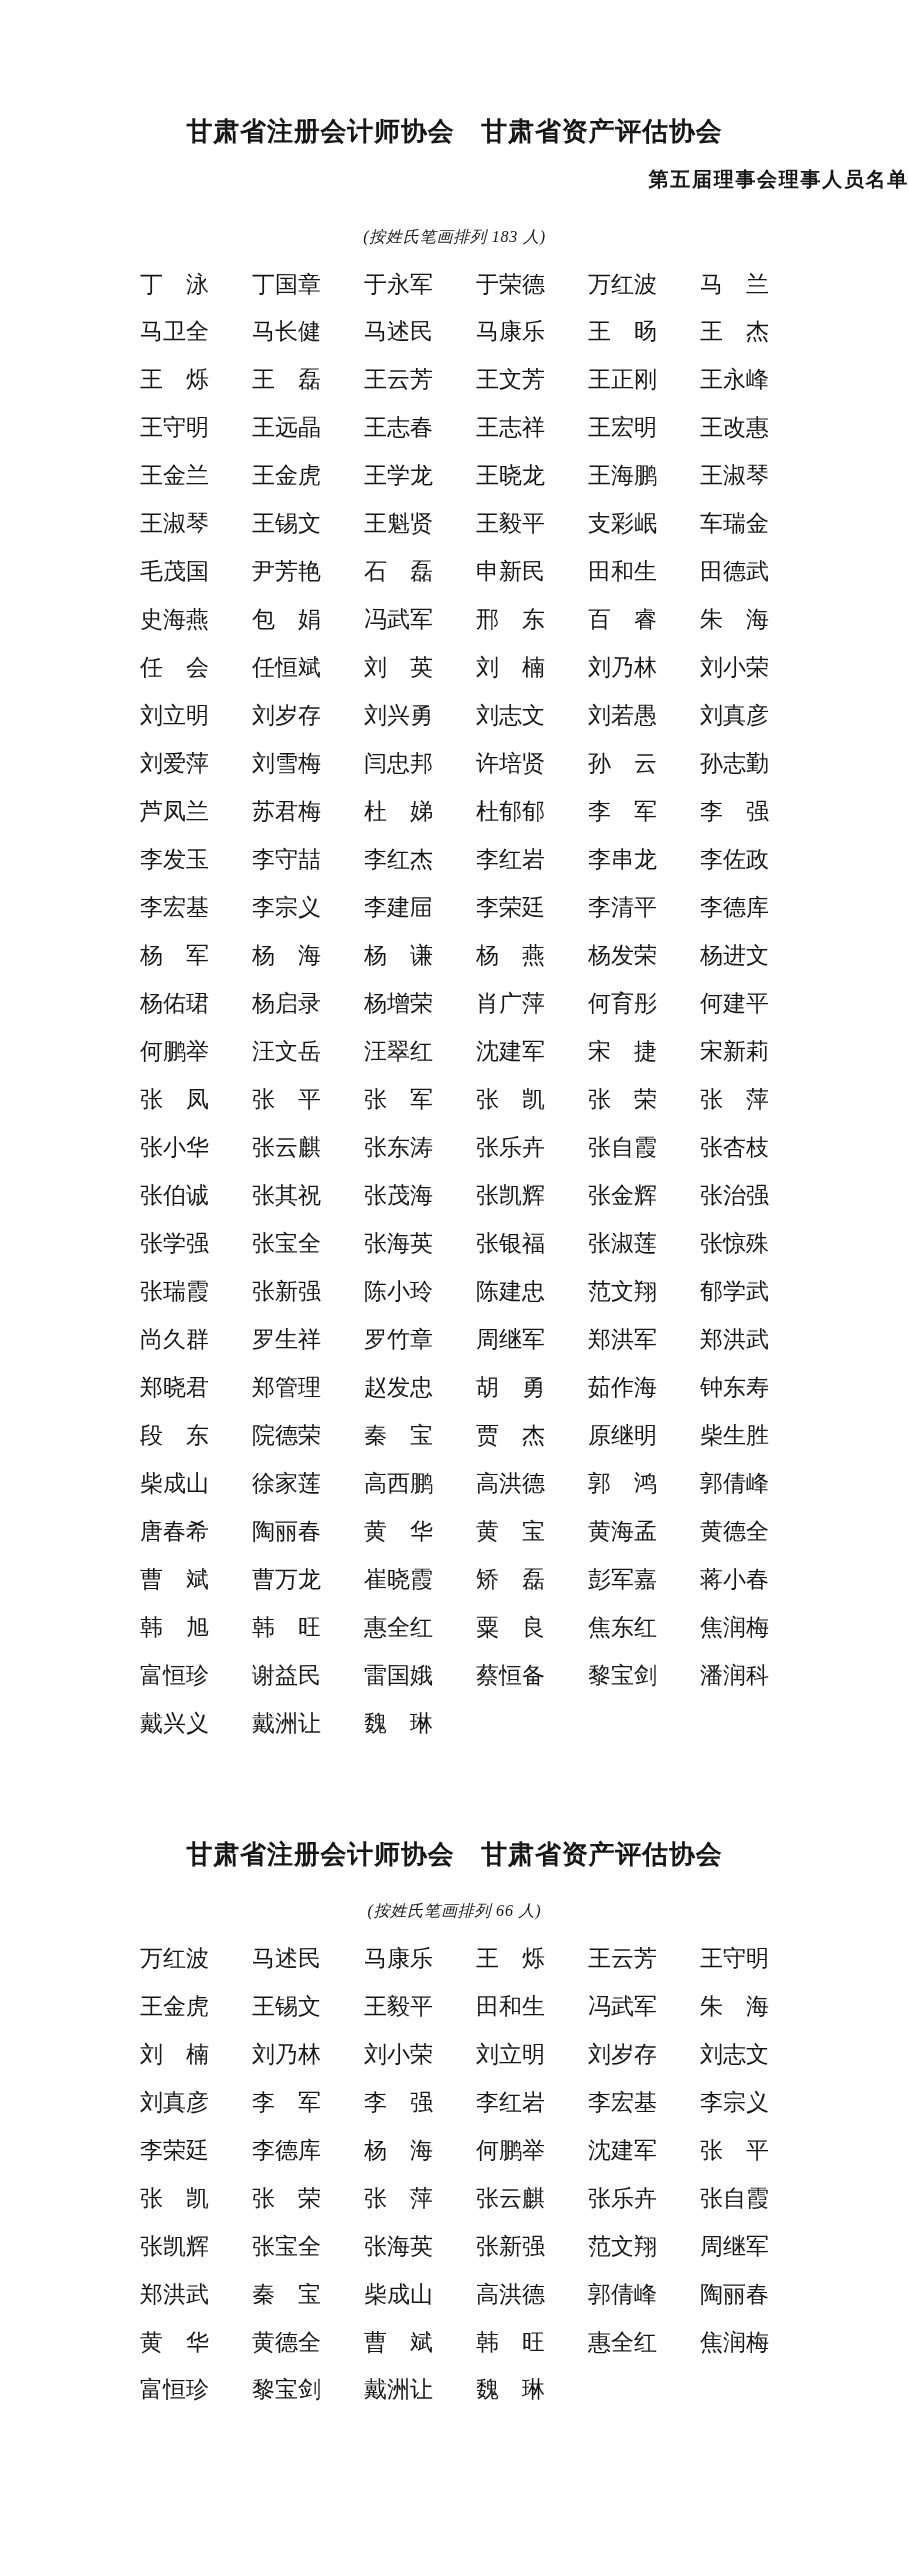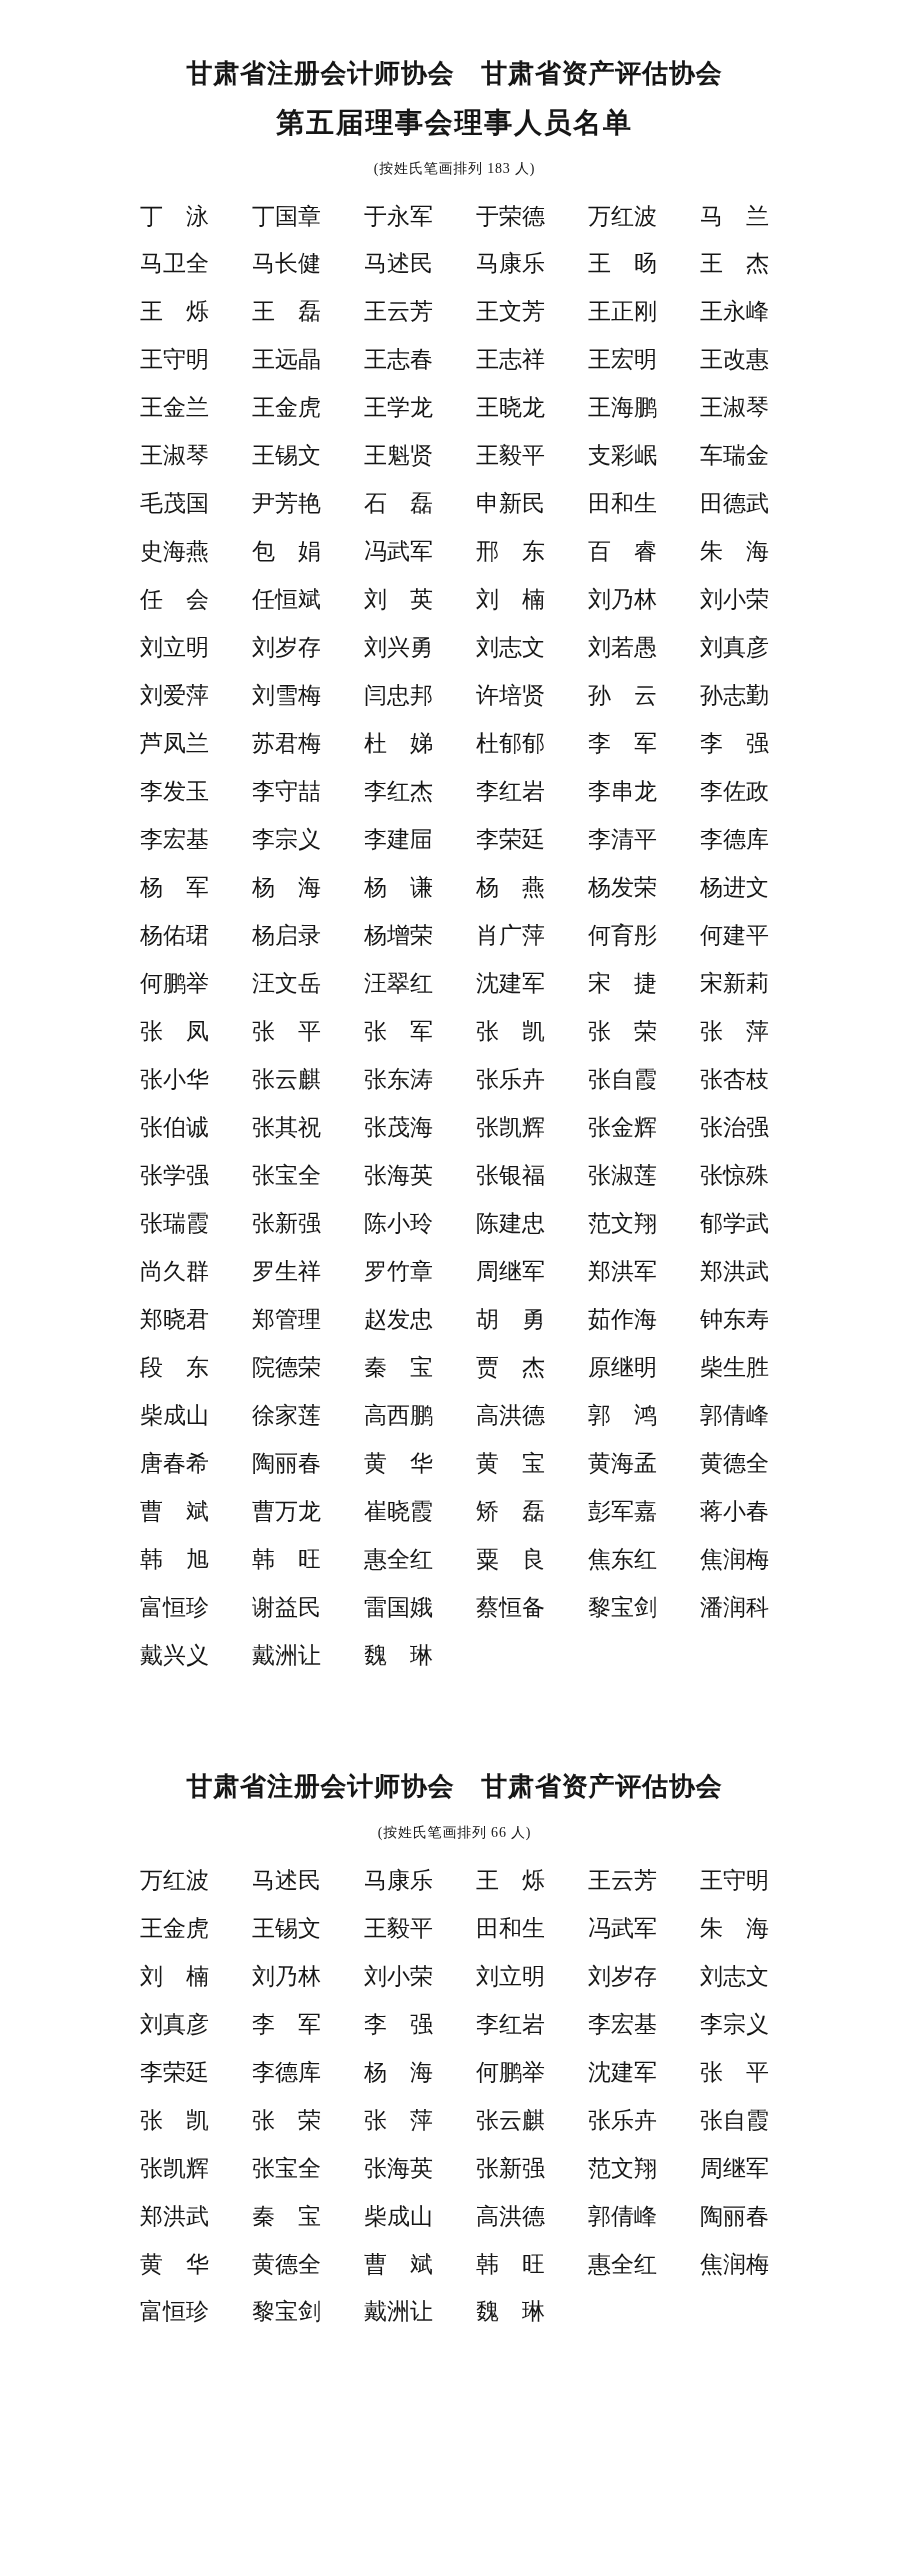--- a/index.html
+++ b/index.html
@@ -8,45 +8,47 @@
     background: #ffffff;
   }
   body {
     width: 909px;
     height: 2576px;
     font-family: "Liberation Serif", "DejaVu Serif", serif;
     color: #161616;
     overflow: hidden;
   }
   .page {
-    padding-top: 56px;
+    padding-top: 114px;
   }
   .section-title {
     font-size: 26px;
     line-height: 35px;
     font-weight: 700;
     text-align: center;
     margin: 0;
     letter-spacing: 0.8px;
   }
   .section-subtitle {
-    font-size: 28px;
+    font-size: 20px;
     line-height: 35px;
     font-weight: 700;
-    text-align: center;
+    text-align: right;
     margin: 13.5px 0 0 0;
     letter-spacing: 1.7px;
+    font-family: Liberation Mono, monospace;
   }
   .section-note {
-    font-size: 14px;
+    font-size: 16px;
     line-height: 29px;
     font-weight: 400;
     text-align: center;
-    margin-top: 14px;
+    margin-top: 24px;
     letter-spacing: 0.8px;
+    font-style: italic;
   }
   .names-grid {
     width: 629px;
     margin: 22px auto 0 140px;
     display: grid;
     grid-template-columns: repeat(6, 69px);
     justify-content: space-between;
     row-gap: 24.4px;
     font-size: 23px;
     line-height: 23.6px;

